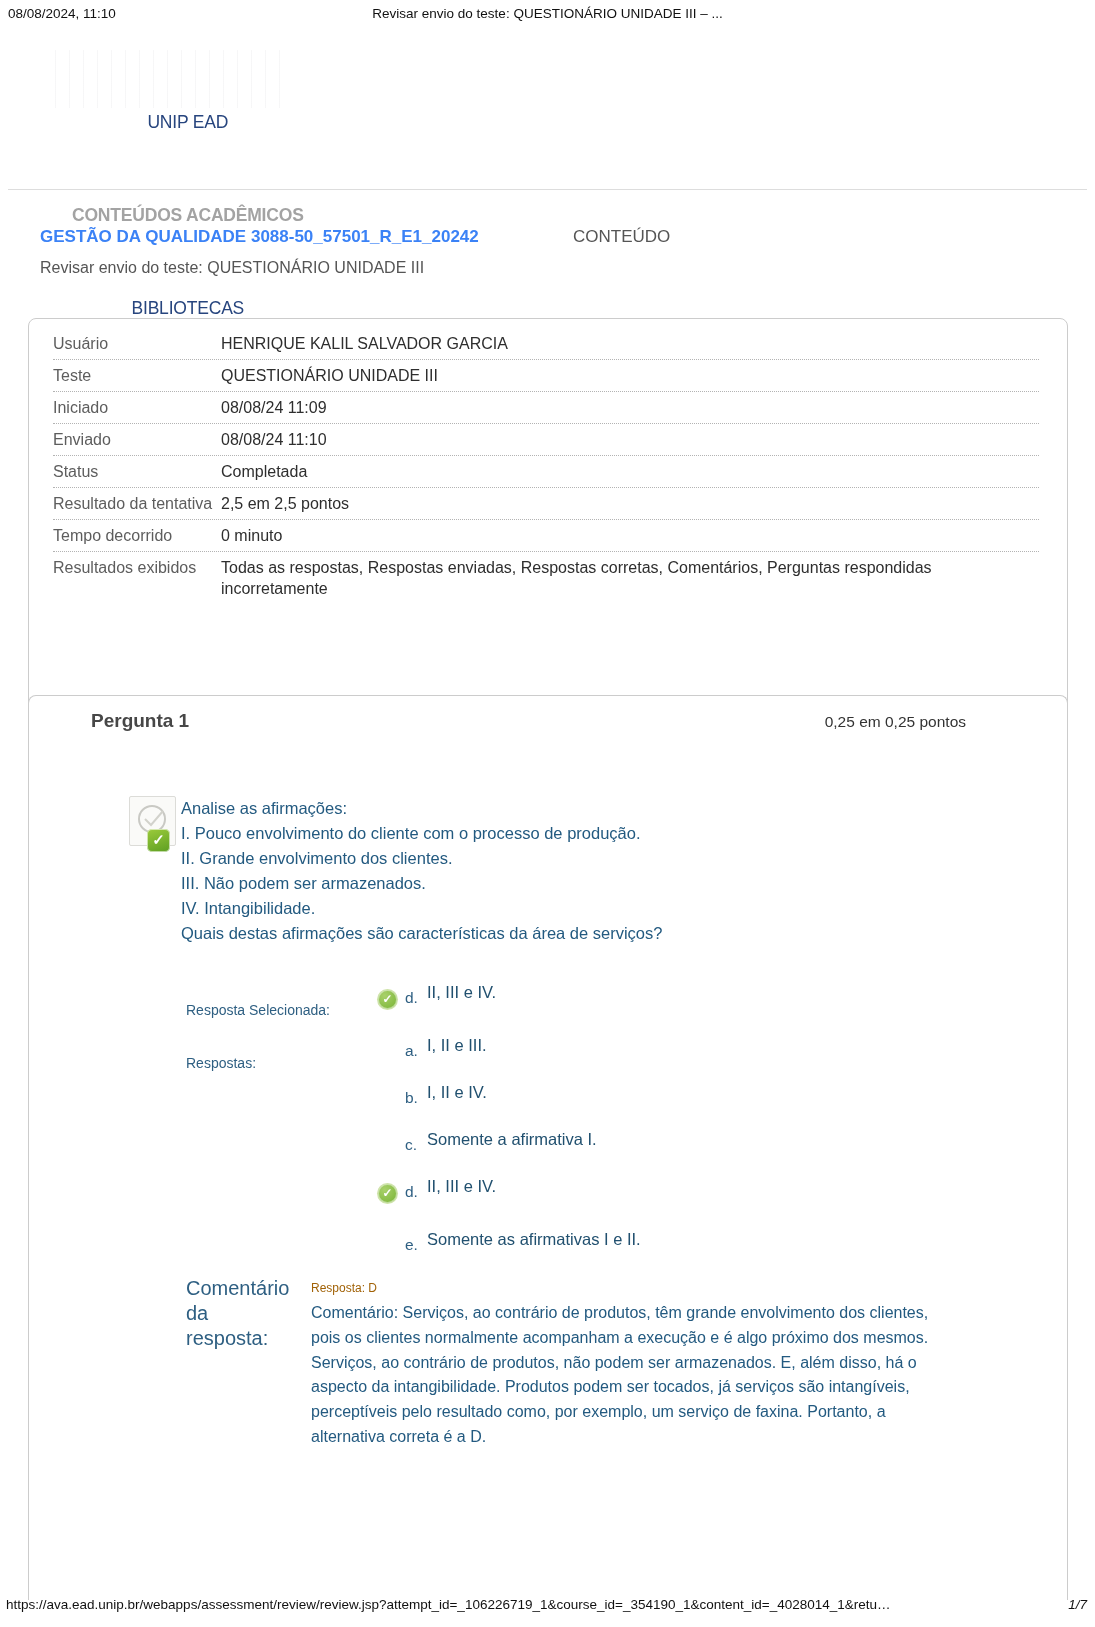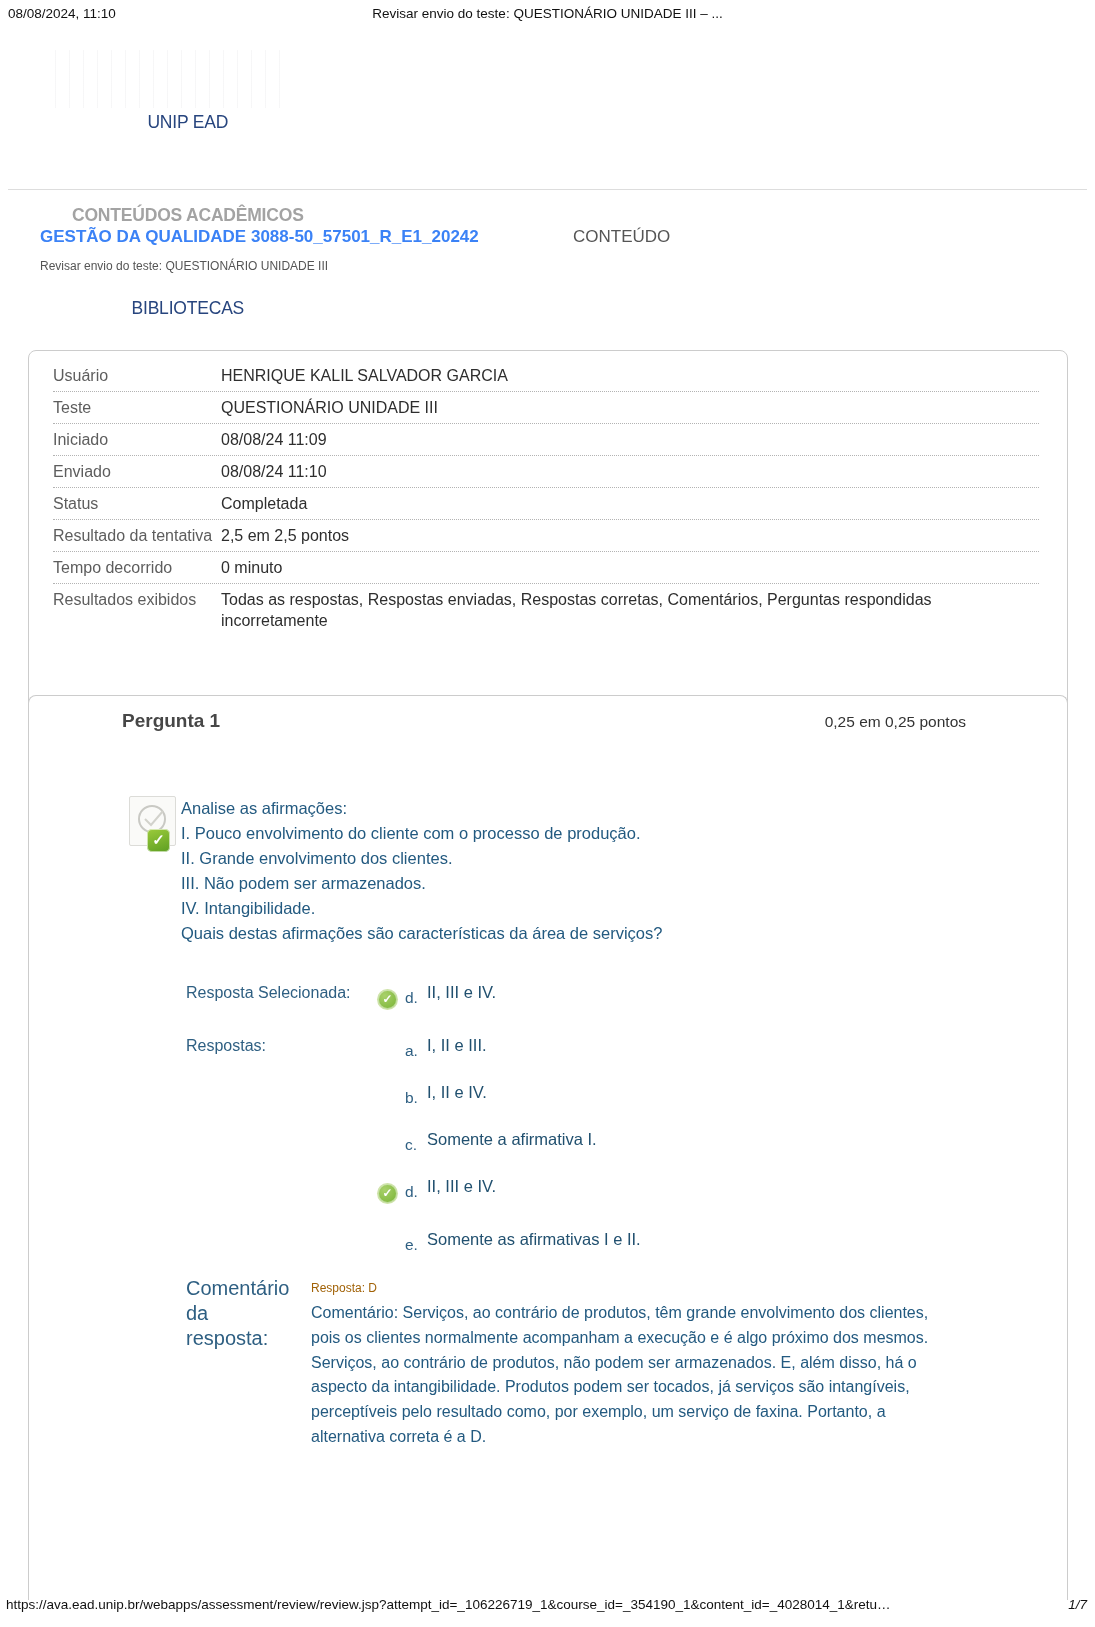--- a/index.html
+++ b/index.html
@@ -31,38 +31,37 @@
     color:#27457e; cursor:pointer;
   }
   .nav-item.active { color:#a3a3a3; font-weight:700; }
   .nav-rule { position:absolute; top:189px; left:8px; width:1079px; border-top:1px solid #ddd; }
 
   
   .course-head { position:absolute; left:40px; top:226px; width:1020px; }
   .course-line { position:relative; font-size:17px; line-height:21px; }
   .course-title { font-weight:700; color:#3b82f6; }
   .course-tab   { position:absolute; left:533px; top:0; font-weight:400; color:#555; }
-  .course-sub   { margin-top:12px; font-size:12px; color:#555; }
+  .course-sub   { margin-top:12px; font-size:16px; color:#555; }
 
   
   .info-panel {
     position:absolute; left:28px; top:318px; width:1040px; height:450px;
     border:1px solid #ccc; border-radius:8px; background:#fff;
     padding:9px 28px 0 24px;
-    margin-top:32px;
   }
   .info-row { display:flex; padding:5px 0; border-bottom:1px dotted #b3b3b3; }
   .info-row:last-child { border-bottom:none; }
   .info-label { flex:none; width:168px; font-size:16px; line-height:21px; color:#5d5d5d; }
   .info-value { font-size:16px; line-height:21px; color:#2e2e2e; max-width:720px; }
 
   
   .q-panel {
     position:absolute; left:28px; top:695px; width:1040px; height:905px;
-    border:1px solid #ccc; border-bottom:none; border-radius:8px 8px 0 0; background:#fff;padding-left:31px;
+    border:1px solid #ccc; border-bottom:none; border-radius:8px 8px 0 0; background:#fff;
   }
   .q-head { display:flex; justify-content:space-between; padding:14px 30px 0 62px; }
   .q-title { font-size:19px; font-weight:700; color:#474747; }
   .q-points { font-size:15.5px; color:#333; margin-right:71px; padding-top:3px; }
 
   .q-body { position:absolute; left:100px; top:100px; width:900px; }
   .q-icon { position:absolute; left:0; top:0; width:47px; height:50px; }
   .q-icon .doc {
     position:absolute; inset:0; background:#fafaf8; border:1px solid #dcdcd8; border-radius:2px;
   }
@@ -70,21 +69,21 @@
   .badge-green {
     position:absolute; left:18px; bottom:-6px; width:23px; height:23px; border-radius:5px;
     background:linear-gradient(160deg,#9ccb3b,#5d9e22);
     color:#fff; font-size:15px; font-weight:700; line-height:22px; text-align:center;
     box-shadow:0 0 0 1px rgba(255,255,255,.6) inset;
   }
   .q-text { margin-left:52px; font-size:16.5px; line-height:25px; color:#235a80; }
 
   .ans-grid { margin-left:57px; margin-top:36px; }
   .grid-row { display:flex; }
-  .grid-label { flex:none; width:192px; font-size:16px; line-height:21px; color:#2e5f82; }
+  .grid-label { flex:none; width:192px; font-size:14px; line-height:21px; color:#2e5f82;margin-top:18px; }
   .grid-content { flex:1; }
 
   .answer-item { display:flex; align-items:flex-start; margin-bottom:26px; }
   .check-slot { flex:none; width:27px; padding-top:8px; }
   .check-badge {
     display:block; width:19px; height:19px; border-radius:50%;
     background:radial-gradient(circle at 35% 30%, #a9d16b, #76b232);
     box-shadow:0 0 0 1px rgba(255,255,255,.45) inset, 0 0 0 1px #cfe3a8;
     color:#fff; font-size:12px; font-weight:700; line-height:19px; text-align:center;
   }

